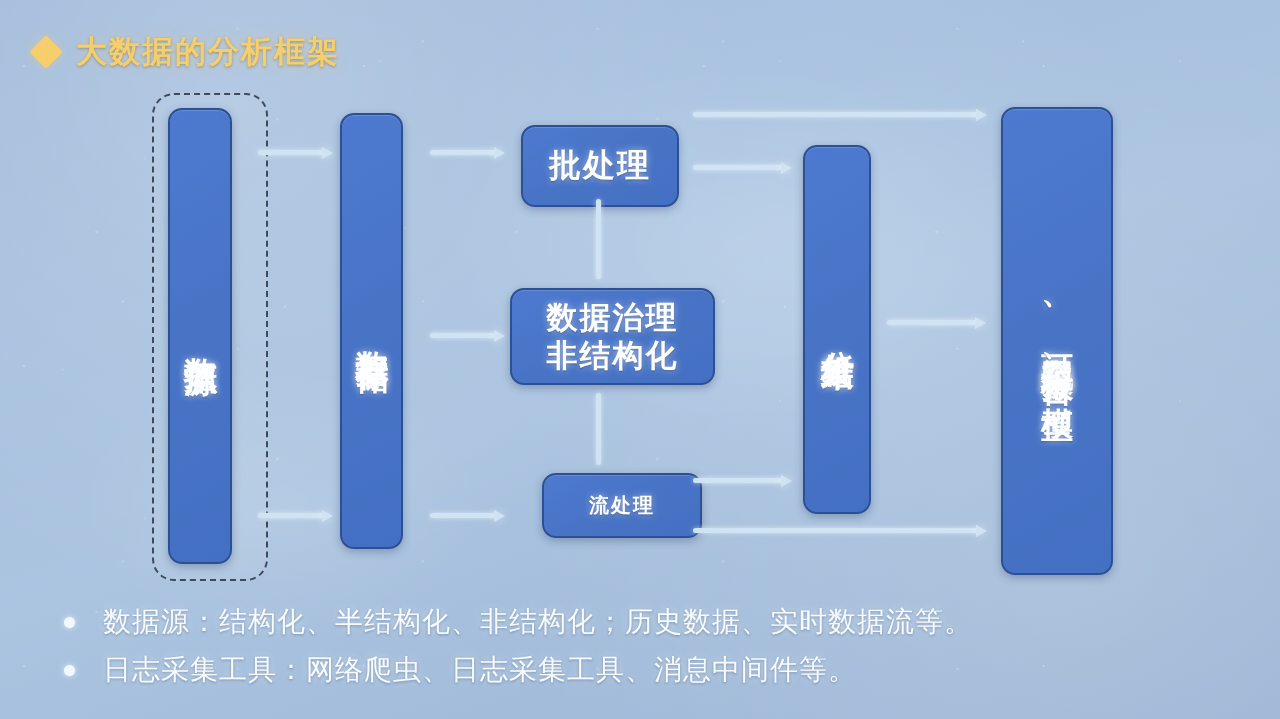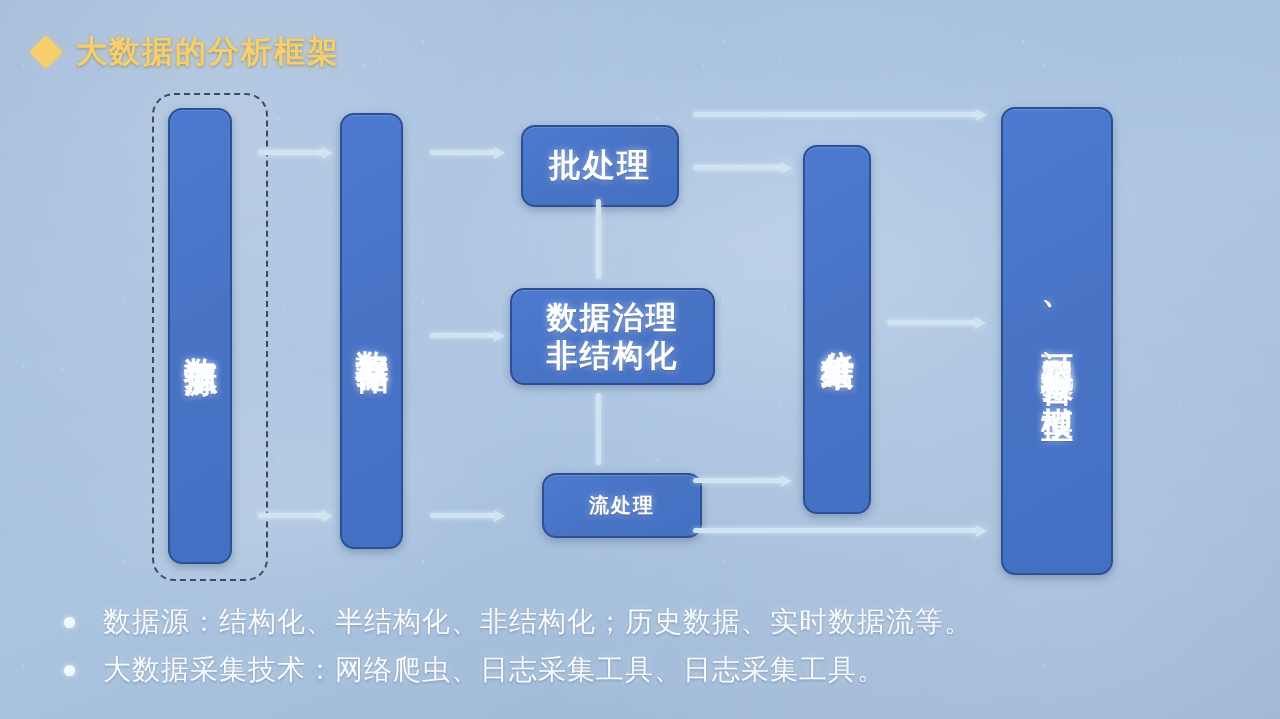--- a/index.html
+++ b/index.html
@@ -232,16 +232,16 @@
   <div class="conn h" style="left:887px; top:320px; width:90px;"></div>
   <div class="arrowhead" style="left:975px; top:316.5px;"></div>
 
   <div class="bullets">
     <div class="bullet">
       <div class="dot"></div>
       <div class="bullet-text">数据源：结构化、半结构化、非结构化；历史数据、实时数据流等。</div>
     </div>
     <div class="bullet">
       <div class="dot"></div>
-      <div class="bullet-text">大数据采集技术：网络爬虫、日志采集工具、日志采集工具。</div>
+      <div class="bullet-text">日志采集工具：网络爬虫、日志采集工具、消息中间件等。</div>
     </div>
   </div>
 </div>
 
 </body></html>

